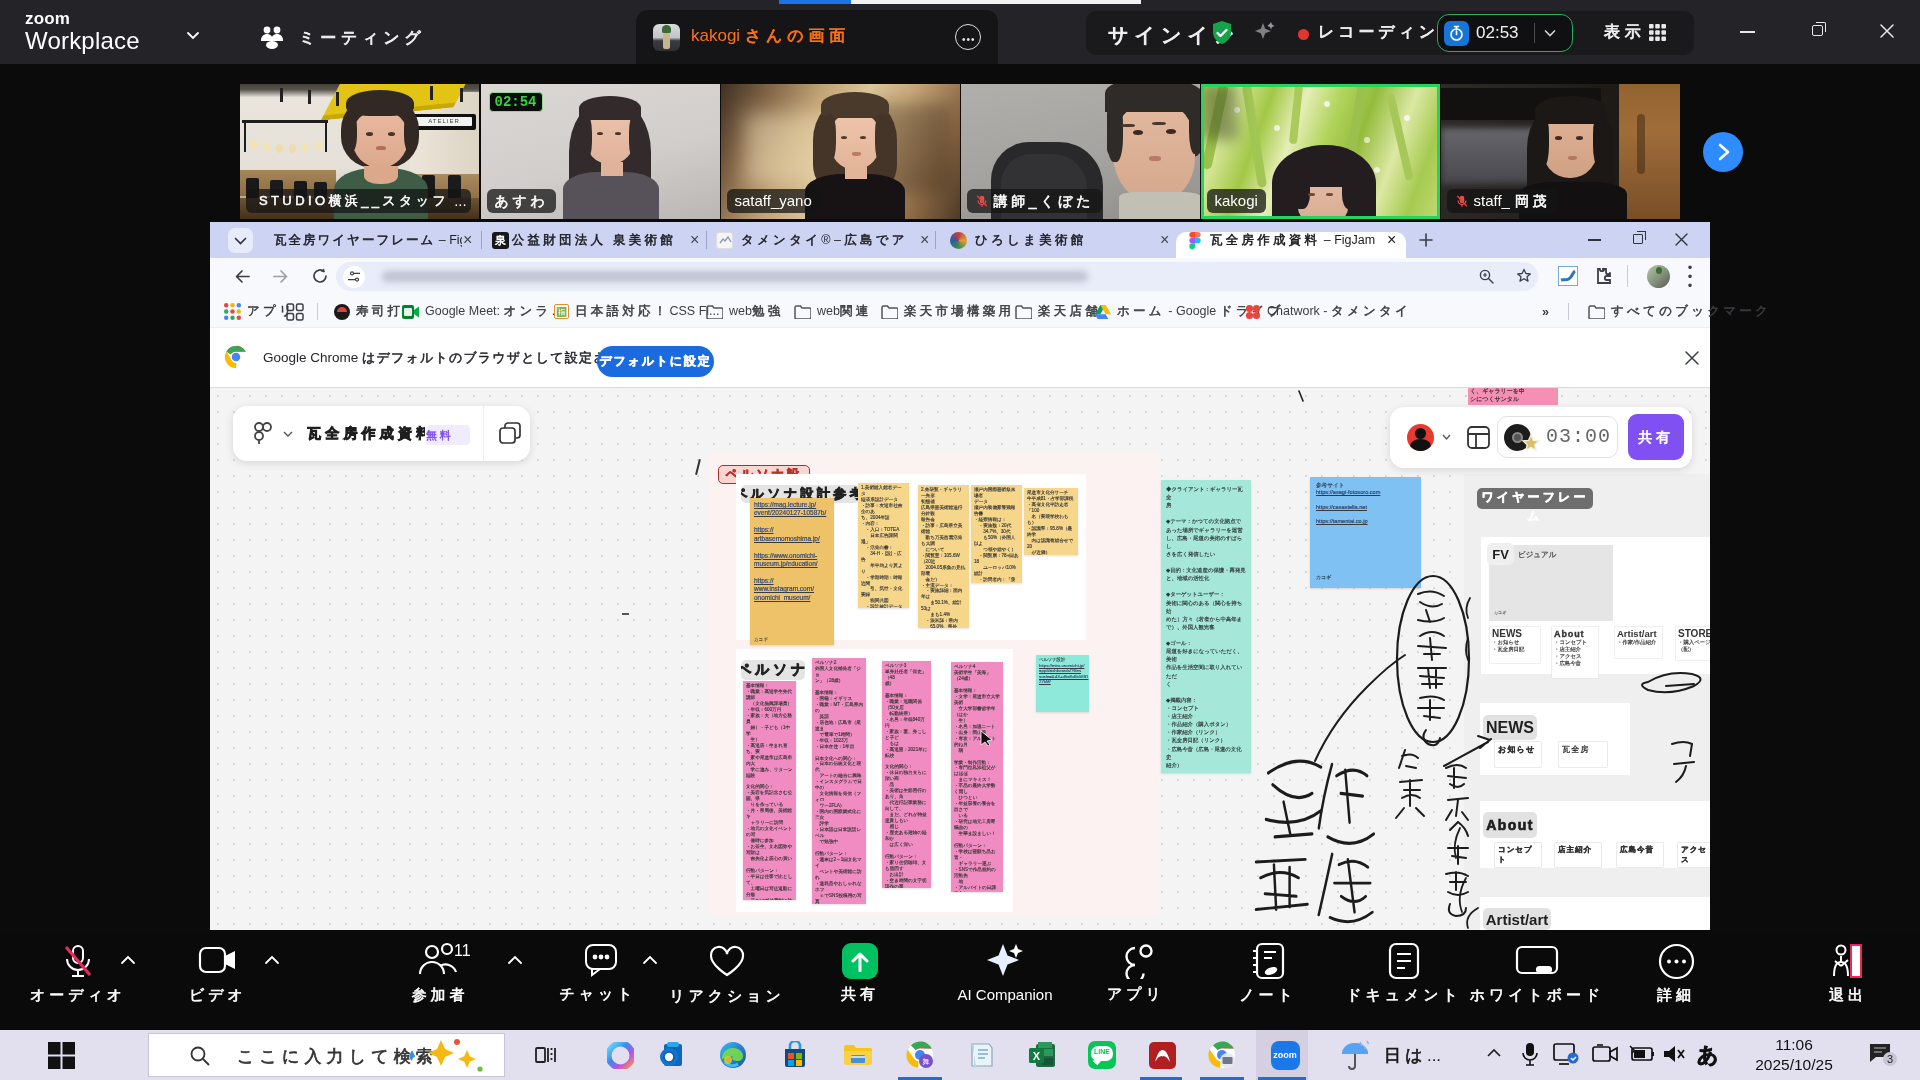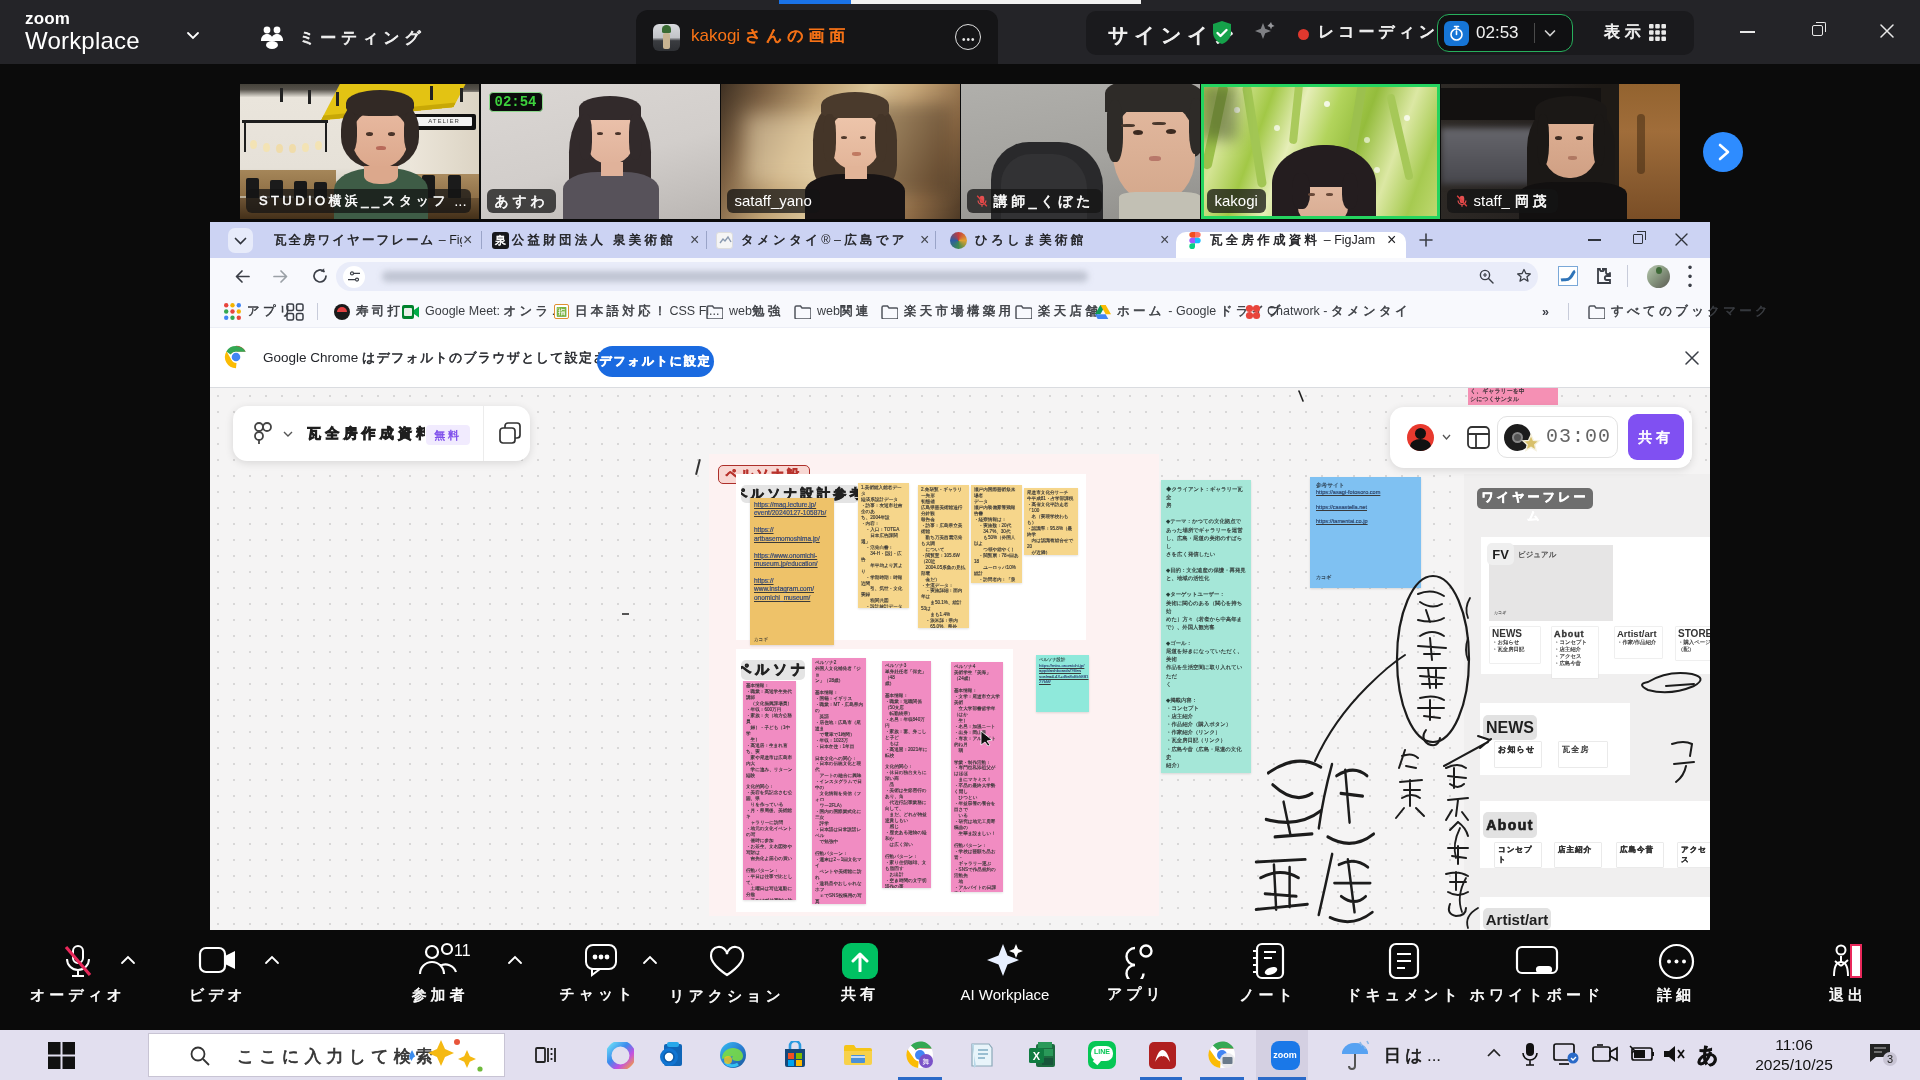--- a/index.html
+++ b/index.html
@@ -577,21 +577,21 @@
       <svg class="abs" style="left:16px;top:13px" width="28" height="28" viewBox="0 0 28 28" fill="none" stroke="#444" stroke-width="1.8">
             <circle cx="10" cy="8" r="4"></circle>
             <circle cx="18" cy="8" r="4"></circle>
             <circle cx="10" cy="17" r="4"></circle>
             <path d="M10 21v4"></path>
           </svg>
       <svg class="abs" style="left:50px;top:25px" width="10" height="7" viewBox="0 0 10 7">
             <path d="M1 1l4 4 4-4" stroke="#555" stroke-width="1.4" fill="none"></path>
           </svg>
       <div class="abs" style="left:74px;top:19px;font-size:14px;font-weight:700;color:#1e1e1e;white-space:nowrap;overflow:hidden;max-width:118px"><span class="jps" style="letter-spacing:.3em;-webkit-text-stroke:.06em #1e1e1e">瓦全房作成資料</span></div>
-      <div class="abs" style="left:193px;top:19px;width:44px;height:20px;background:#f1ebfe;border-radius:4px;color:#7c4ceb;font-size:11px;text-align:center;line-height:20px"><span class="jps">無料</span></div>
+      <div class="abs" style="left:193px;top:19px;width:44px;height:20px;background:#f1ebfe;border-radius:4px;color:#7c4ceb;font-size:11px;line-height:20px"><span class="jps">無料</span></div>
       <div class="abs" style="left:250px;top:0;width:1px;height:55px;background:#ececec"></div>
       <svg class="abs" style="left:264px;top:14px" width="26" height="26" viewBox="0 0 26 26" fill="none" stroke="#333" stroke-width="1.7">
             <rect x="8" y="3" width="15" height="15" rx="3"></rect>
             <rect x="3" y="8" width="15" height="15" rx="3" fill="#fff"></rect>
           </svg>
     </div>
 
     <div class="abs" style="left:1180px;top:19px;width:302px;height:61px;background:#fff;border-radius:14px;box-shadow:0 2px 8px rgba(0,0,0,.12)">
       <div class="abs" style="left:17px;top:17px;width:27px;height:27px;border-radius:50%;background:#e8392e;overflow:hidden">
             <div style="position:absolute;left:8px;top:4px;width:11px;height:11px;background:#111;border-radius:50%"></div>
@@ -727,21 +727,21 @@
             <path d="M10 21V5M3 11l7-7 7 7" stroke="#fff" stroke-width="3" fill="none" stroke-linecap="round" stroke-linejoin="round"></path>
           </svg>
         </div>
         <div class="lbl jps">共有</div>
       </div>
   <div class="zi" style="left:940px;width:130px">
         <svg style="margin-top:12px" width="40" height="38" viewBox="0 0 40 38">
           <path d="M18 2l4.5 11.5L34 18l-11.5 4.5L18 34l-4.5-11.5L2 18l11.5-4.5z" fill="#e8f0ff"></path>
           <path d="M31 2l2 5 5 2-5 2-2 5-2-5-5-2 5-2z" fill="#fff"></path>
         </svg>
-        <div class="lbl">AI Workplace</div>
+        <div class="lbl">AI Companion</div>
       </div>
   <div class="zi" style="left:1096px;width:80px">
         <svg style="margin-top:13px" width="36" height="36" viewBox="0 0 36 36" fill="none" stroke="#fff" stroke-width="2.4">
           <path d="M17 5a8.5 8.5 0 100 17 8.5 8.5 0 10 8.5 8.5"></path>
           <circle cx="28" cy="8" r="5.5"></circle>
         </svg>
         <div class="lbl jps">アプリ</div>
       </div>
   <div class="zi" style="left:1228px;width:80px">
         <svg style="margin-top:12px" width="36" height="38" viewBox="0 0 36 38" fill="none" stroke="#fff" stroke-width="2.2">

